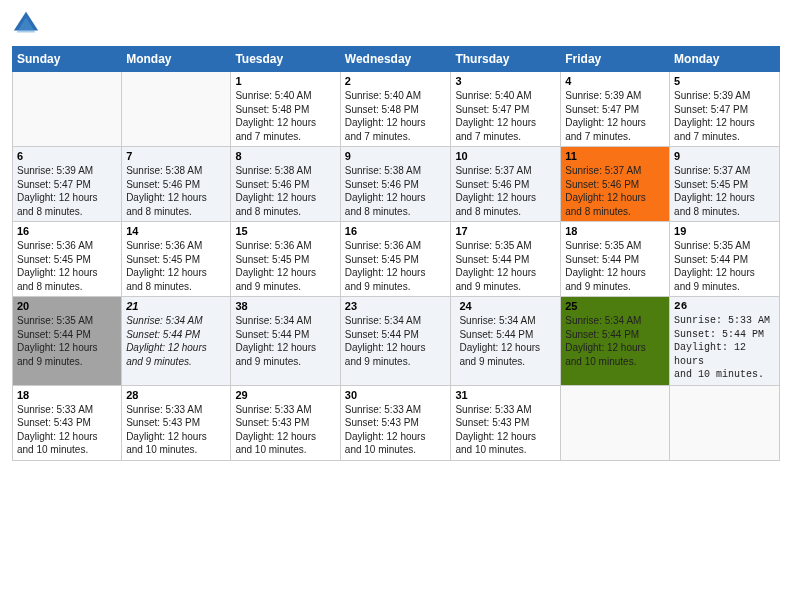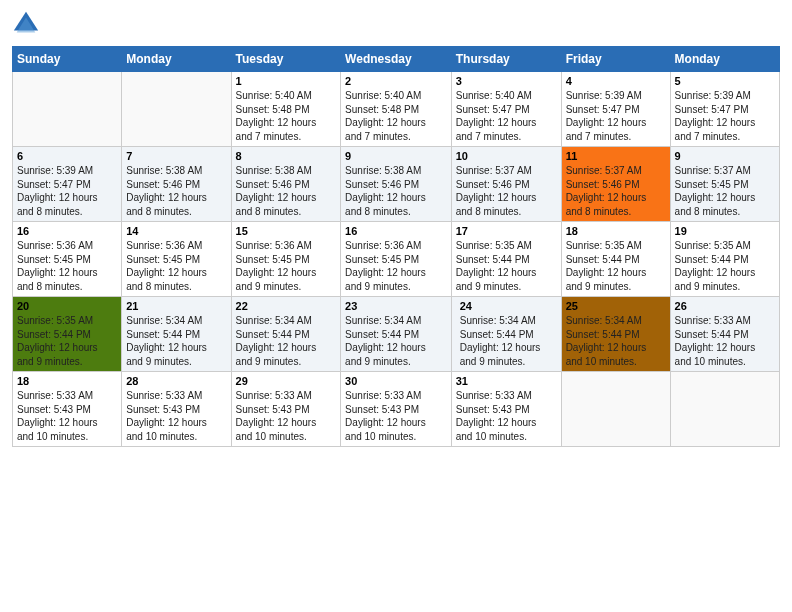--- a/index.html
+++ b/index.html
@@ -258,63 +258,63 @@
           </td>
           <td>
             <div class="day-num">19</div>
             <div class="day-info" style="white-space: pre-line;">Sunrise: 5:35 AM
 Sunset: 5:44 PM
 Daylight: 12 hours
 and 9 minutes.</div>
           </td>
         </tr>
         <tr>
-          <td style="background: #4d7c0f;">
+          <td style="background: #a3a3a3;">
             <div class="day-num">20</div>
             <div class="day-info" style="white-space: pre-line;">Sunrise: 5:35 AM
 Sunset: 5:44 PM
 Daylight: 12 hours
 and 9 minutes.</div>
           </td>
-          <td style="background: rgb(240, 244, 248);">
+          <td style="background: rgb(240, 244, 248); font-style: italic;">
             <div class="day-num">21</div>
             <div class="day-info" style="white-space: pre-line;">Sunrise: 5:34 AM
 Sunset: 5:44 PM
 Daylight: 12 hours
 and 9 minutes.</div>
           </td>
           <td style="background: rgb(240, 244, 248);">
-            <div class="day-num">22</div>
+            <div class="day-num">38</div>
             <div class="day-info" style="white-space: pre-line;">Sunrise: 5:34 AM
 Sunset: 5:44 PM
 Daylight: 12 hours
 and 9 minutes.</div>
           </td>
           <td style="background: rgb(240, 244, 248);">
             <div class="day-num">23</div>
             <div class="day-info" style="white-space: pre-line;">Sunrise: 5:34 AM
 Sunset: 5:44 PM
 Daylight: 12 hours
 and 9 minutes.</div>
           </td>
           <td style="background: rgb(240, 244, 248); padding-left: 8px;">
             <div class="day-num">24</div>
             <div class="day-info" style="white-space: pre-line;">Sunrise: 5:34 AM
 Sunset: 5:44 PM
 Daylight: 12 hours
 and 9 minutes.</div>
           </td>
-          <td style="background: #a16207;">
+          <td style="background: #4d7c0f;">
             <div class="day-num">25</div>
             <div class="day-info" style="white-space: pre-line;">Sunrise: 5:34 AM
 Sunset: 5:44 PM
 Daylight: 12 hours
 and 10 minutes.</div>
           </td>
-          <td style="background: rgb(240, 244, 248);">
+          <td style="background: rgb(240, 244, 248); font-family: Liberation Mono, monospace;">
             <div class="day-num">26</div>
             <div class="day-info" style="white-space: pre-line;">Sunrise: 5:33 AM
 Sunset: 5:44 PM
 Daylight: 12 hours
 and 10 minutes.</div>
           </td>
         </tr>
         <tr>
           <td>
             <div class="day-num">18</div>

